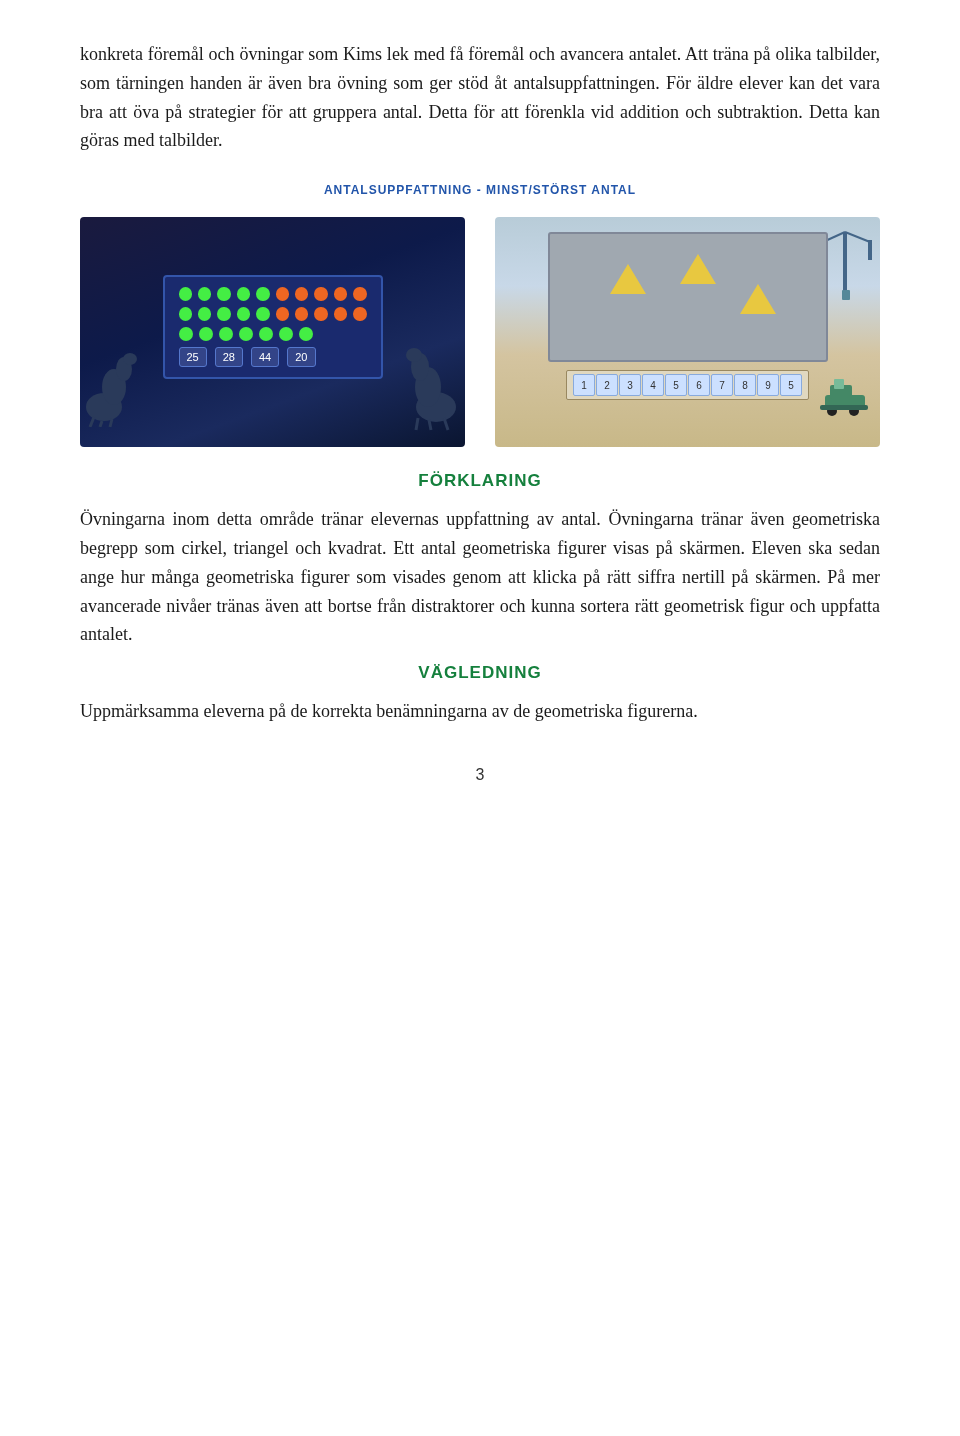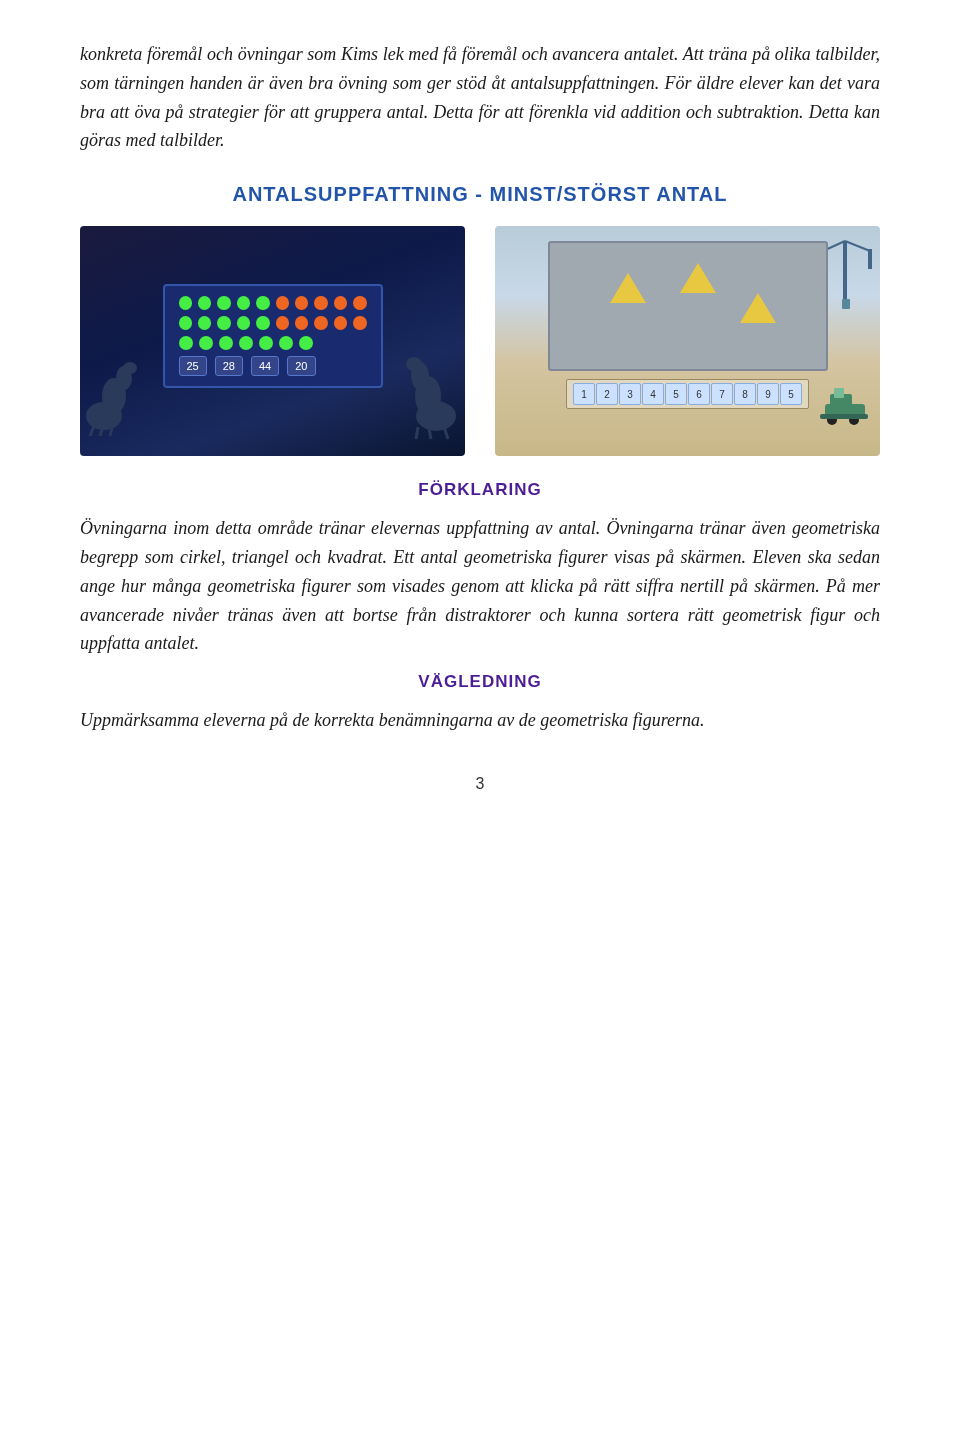--- a/index.html
+++ b/index.html
@@ -15,27 +15,26 @@
       color: #1a1a1a;
       width: 960px;
       min-height: 1436px;
       padding: 40px 80px 60px 80px;
     }
 
     .content-block {
       text-align: justify;
       line-height: 1.6;
       margin-bottom: 14px;
-      font-style: italic;
     }
 
     .section-heading {
       text-align: center;
       font-family: Arial, Helvetica, sans-serif;
-      font-size: 20px;
+      font-size: 12px;
       font-weight: bold;
       color: #2255aa;
       letter-spacing: 1px;
       margin: 28px 0 20px 0;
     }
 
     .images-row {
       display: flex;
       flex-direction: row;
       gap: 30px;
@@ -172,21 +171,21 @@
     .num-cell.filled {
       background: #cce0ff;
       border-color: #88aadd;
     }
 
     .sub-heading {
       text-align: center;
       font-family: Arial, Helvetica, sans-serif;
       font-size: 17px;
       font-weight: bold;
-      color: #4c1d95;
+      color: #15803d;
       letter-spacing: 1px;
       margin: 10px 0 14px 0;
     }
 
     .page-number {
       text-align: center;
       font-size: 16px;
       font-family: Arial, sans-serif;
       color: #333;
       margin-top: 40px;

